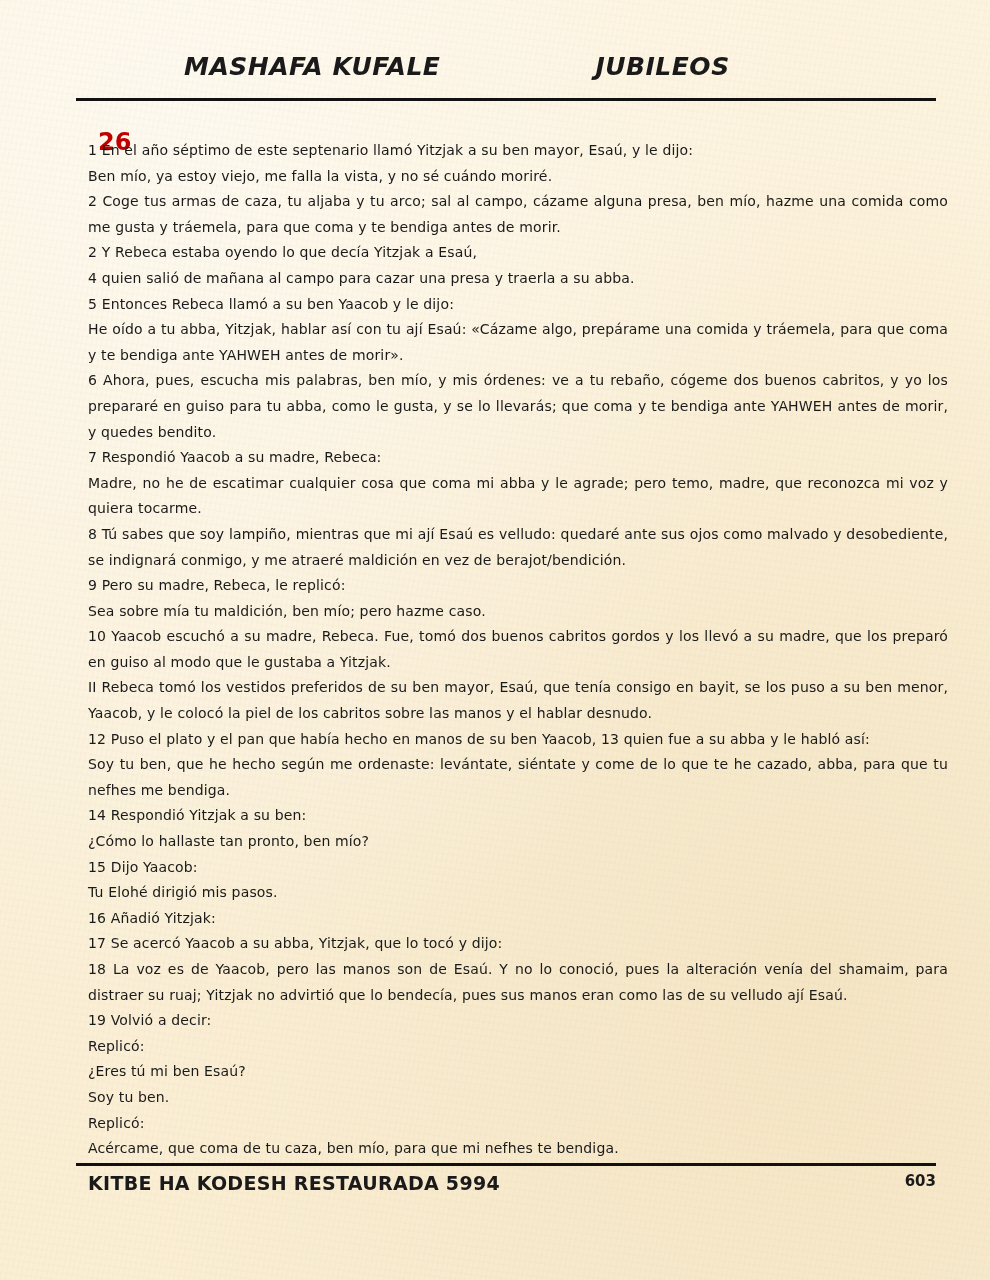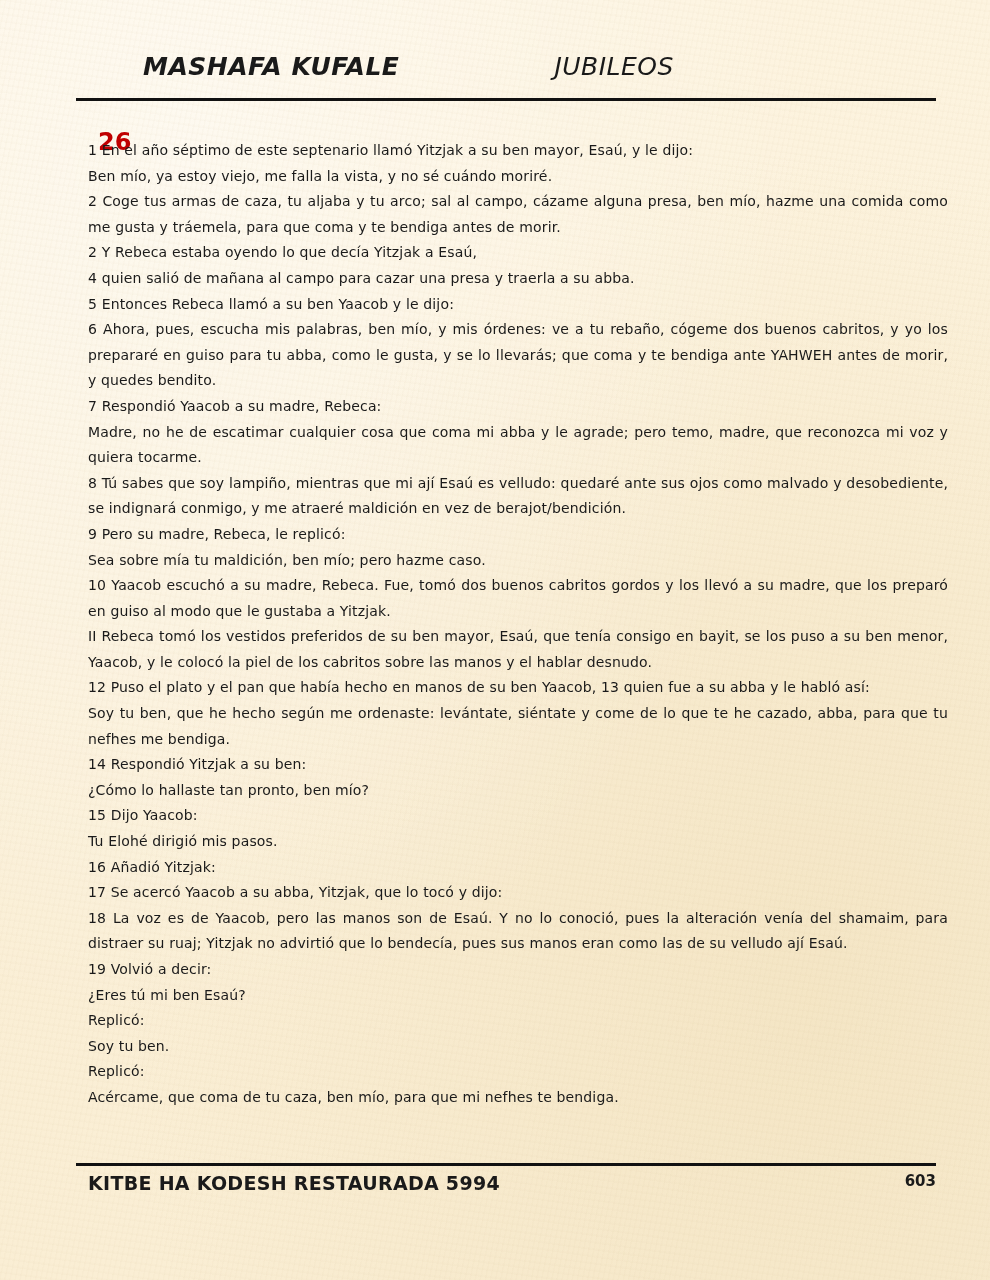--- a/index.html
+++ b/index.html
@@ -42,25 +42,25 @@
     width: 860px;
     display: flex;
     align-items: baseline;
     z-index: 2;
   }
   .header-left {
     font-size: 25px;
     font-weight: bold;
     font-style: italic;
     letter-spacing: 0.5px;
-    margin-left: 67px;
+    margin-left: 108px;
   }
   .header-right {
     font-size: 25px;
-    font-weight: normal;
+    font-weight: bold;
     font-style: italic;
     letter-spacing: 0.5px;
     margin-left: 155px;
   }
   .rule-top {
     position: absolute;
     top: 98px;
     left: 76px;
     width: 860px;
     height: 3px;
@@ -137,40 +137,41 @@
 
   <div class="chapter-num">26</div>
 
   <div class="body-text">
     <p class="nojust">1 En el año séptimo de este septenario llamó Yitzjak a su ben mayor, Esaú, y le dijo:</p>
     <p class="nojust">Ben mío, ya estoy viejo, me falla la vista, y no sé cuándo moriré.</p>
     <p>2 Coge tus armas de caza, tu aljaba y tu arco; sal al campo, cázame alguna presa, ben mío, hazme una comida como me gusta y tráemela, para que coma y te bendiga antes de morir.</p>
     <p class="nojust">2 Y Rebeca estaba oyendo lo que decía Yitzjak a Esaú,</p>
     <p class="nojust">4 quien salió de mañana al campo para cazar una presa y traerla a su abba.</p>
     <p class="nojust">5 Entonces Rebeca llamó a su ben Yaacob y le dijo:</p>
+    <p>He oído a tu abba, Yitzjak, hablar así con tu ají Esaú: «Cázame algo, prepárame una comida y tráemela, para que coma y te bendiga ante YAHWEH antes de morir».</p>
     <p>6 Ahora, pues, escucha mis palabras, ben mío, y mis órdenes: ve a tu rebaño, cógeme dos buenos cabritos, y yo los prepararé en guiso para tu abba, como le gusta, y se lo llevarás; que coma y te bendiga ante YAHWEH antes de morir, y quedes bendito.</p>
     <p class="nojust">7 Respondió Yaacob a su madre, Rebeca:</p>
     <p>Madre, no he de escatimar cualquier cosa que coma mi abba y le agrade; pero temo, madre, que reconozca mi voz y quiera tocarme.</p>
     <p>8 Tú sabes que soy lampiño, mientras que mi ají Esaú es velludo: quedaré ante sus ojos como malvado y desobediente, se indignará conmigo, y me atraeré maldición en vez de berajot/bendición.</p>
     <p class="nojust">9 Pero su madre, Rebeca, le replicó:</p>
     <p class="nojust">Sea sobre mía tu maldición, ben mío; pero hazme caso.</p>
     <p>10 Yaacob escuchó a su madre, Rebeca. Fue, tomó dos buenos cabritos gordos y los llevó a su madre, que los preparó en guiso al modo que le gustaba a Yitzjak.</p>
     <p>II Rebeca tomó los vestidos preferidos de su ben mayor, Esaú, que tenía consigo en bayit, se los puso a su ben menor, Yaacob, y le colocó la piel de los cabritos sobre las manos y el hablar desnudo.</p>
     <p>12 Puso el plato y el pan que había hecho en manos de su ben Yaacob, 13 quien fue a su abba y le habló así:</p>
     <p>Soy tu ben, que he hecho según me ordenaste: levántate, siéntate y come de lo que te he cazado, abba, para que tu nefhes me bendiga.</p>
     <p class="nojust">14 Respondió Yitzjak a su ben:</p>
     <p class="nojust">¿Cómo lo hallaste tan pronto, ben mío?</p>
     <p class="nojust">15 Dijo Yaacob:</p>
     <p class="nojust">Tu Elohé dirigió mis pasos.</p>
     <p class="nojust">16 Añadió Yitzjak:</p>
     <p class="nojust">17 Se acercó Yaacob a su abba, Yitzjak, que lo tocó y dijo:</p>
     <p>18 La voz es de Yaacob, pero las manos son de Esaú. Y no lo conoció, pues la alteración venía del shamaim, para distraer su ruaj; Yitzjak no advirtió que lo bendecía, pues sus manos eran como las de su velludo ají Esaú.</p>
     <p class="nojust">19 Volvió a decir:</p>
+    <p class="nojust">Replicó:</p>
     <p class="nojust">¿Eres tú mi ben Esaú?</p>
-    <p class="nojust">Replicó:</p>
     <p class="nojust">Soy tu ben.</p>
     <p class="nojust">Replicó:</p>
     <p class="nojust">Acércame, que coma de tu caza, ben mío, para que mi nefhes te bendiga.</p>
 
   </div>
 
   <div class="rule-bottom"></div>
 
   <div class="footer">
     <div class="footer-left">KITBE HA KODESH RESTAURADA  5994</div>

